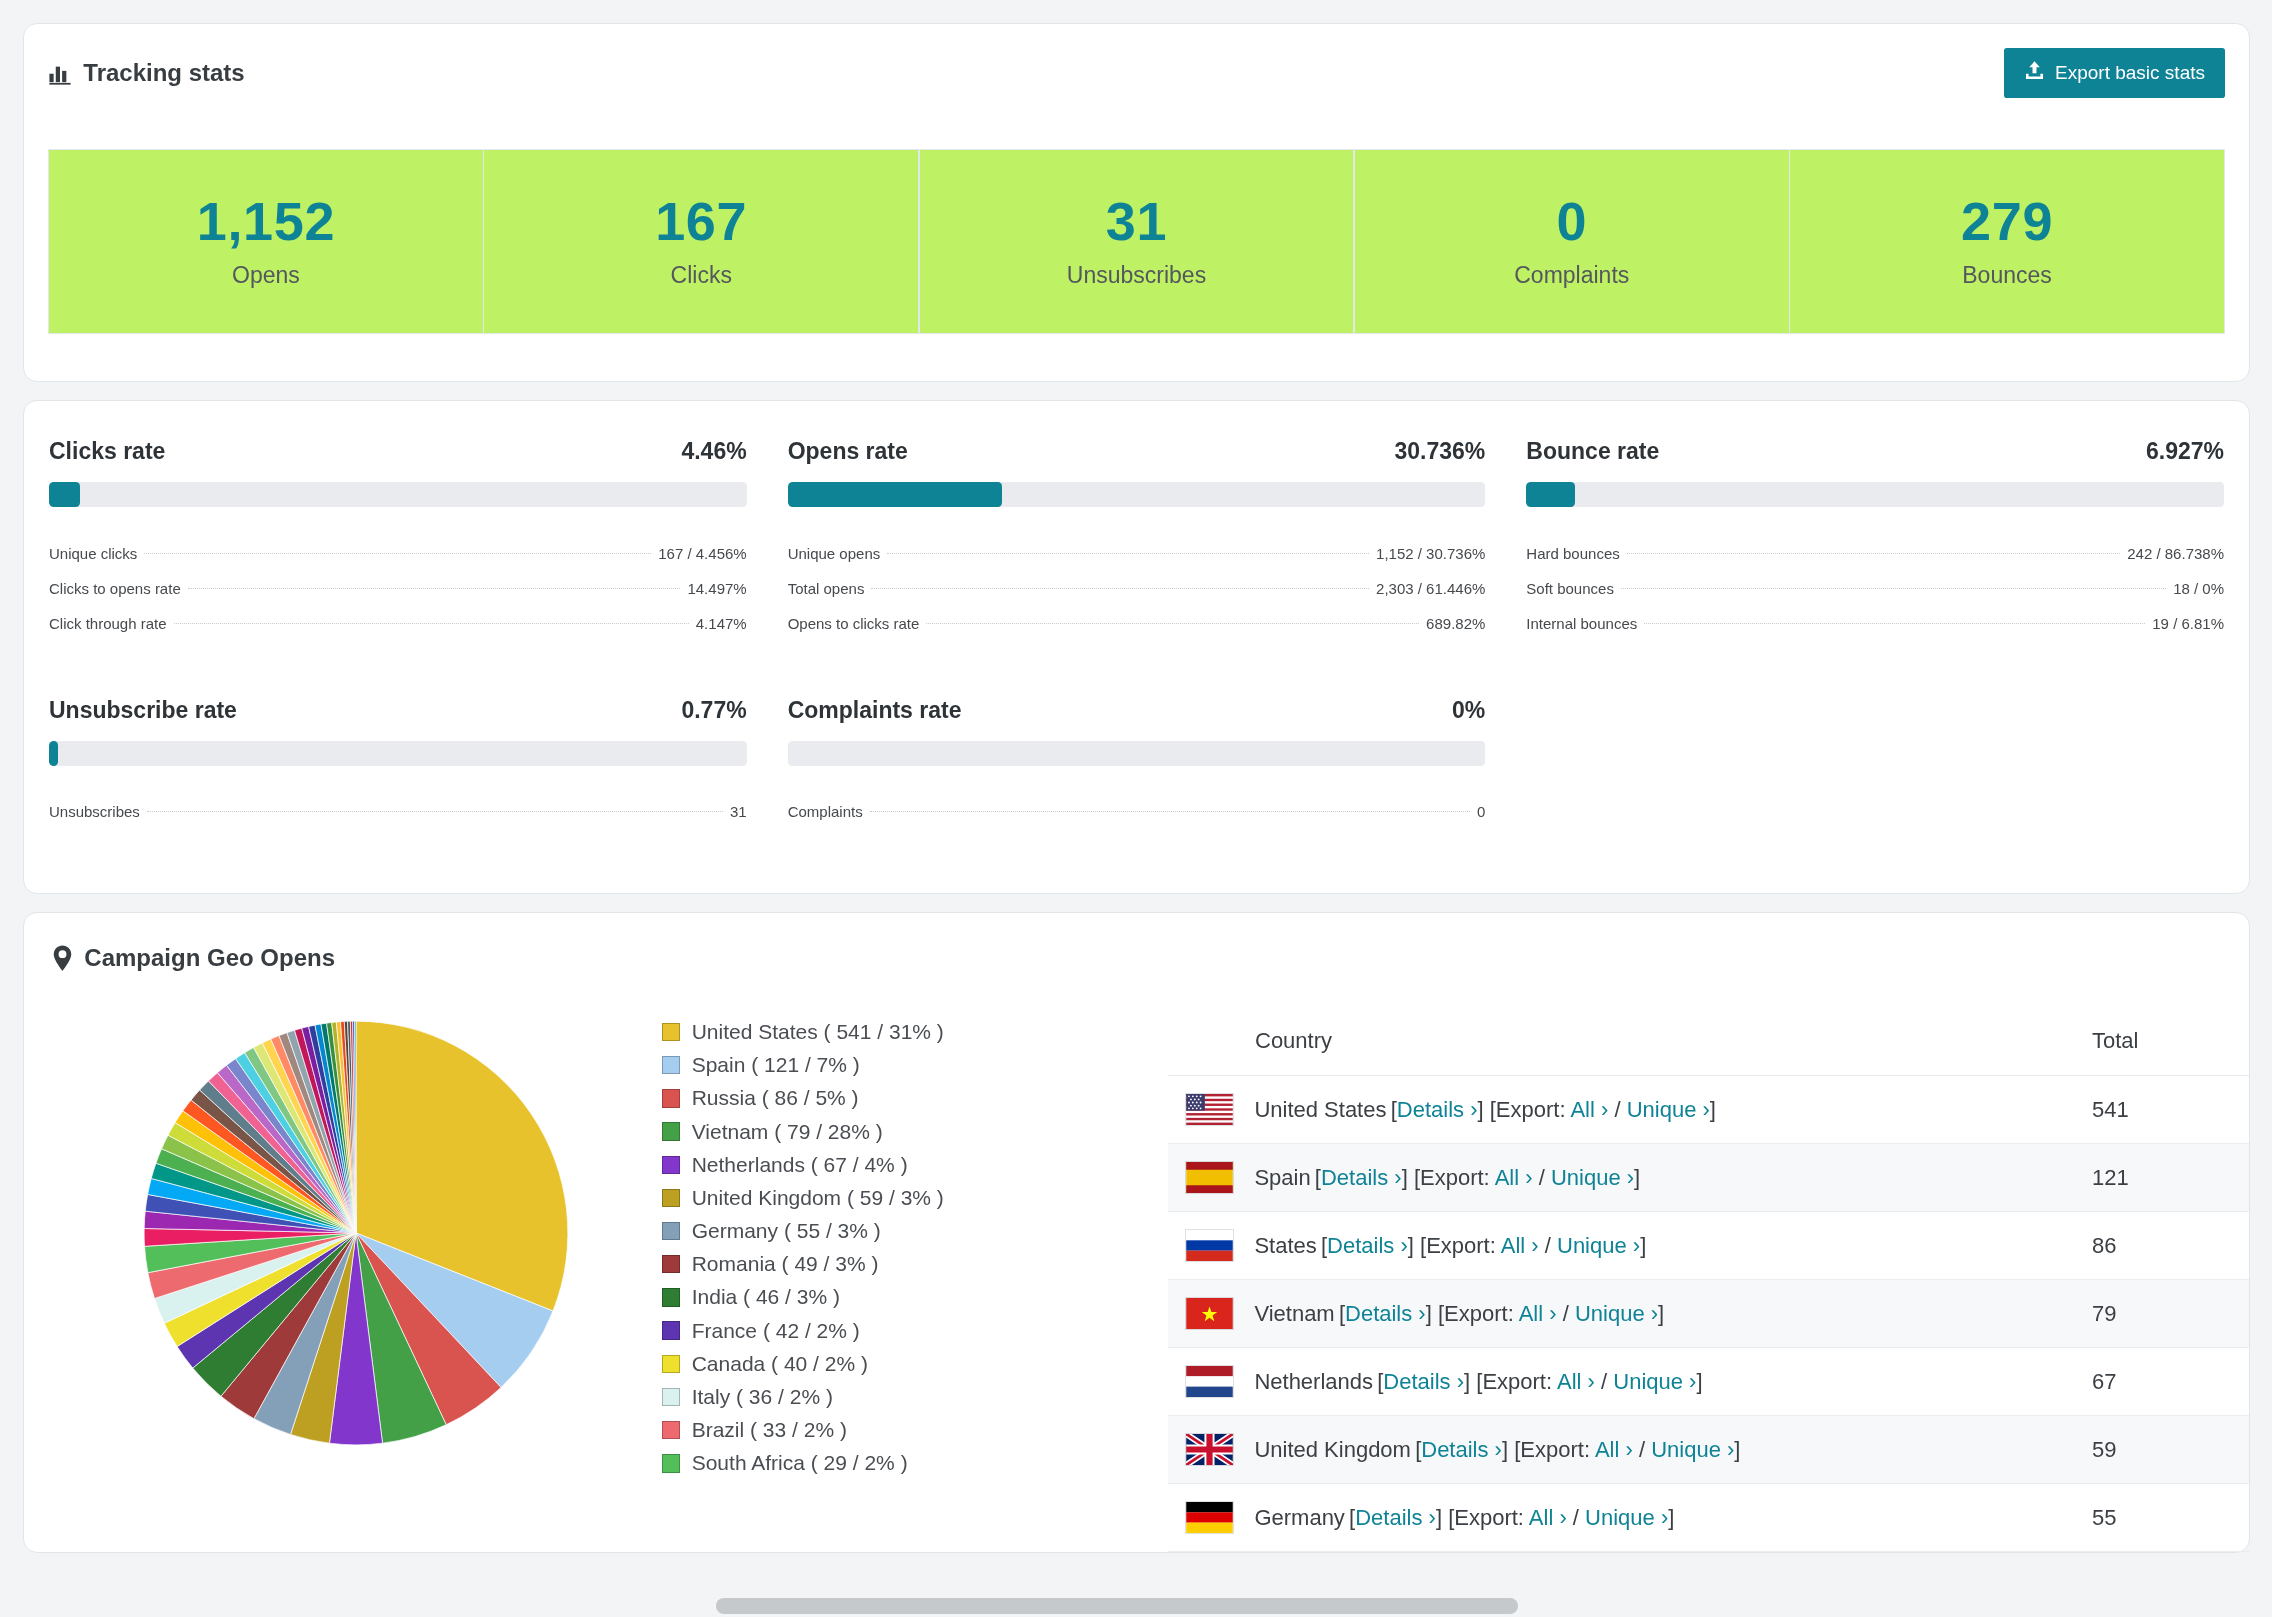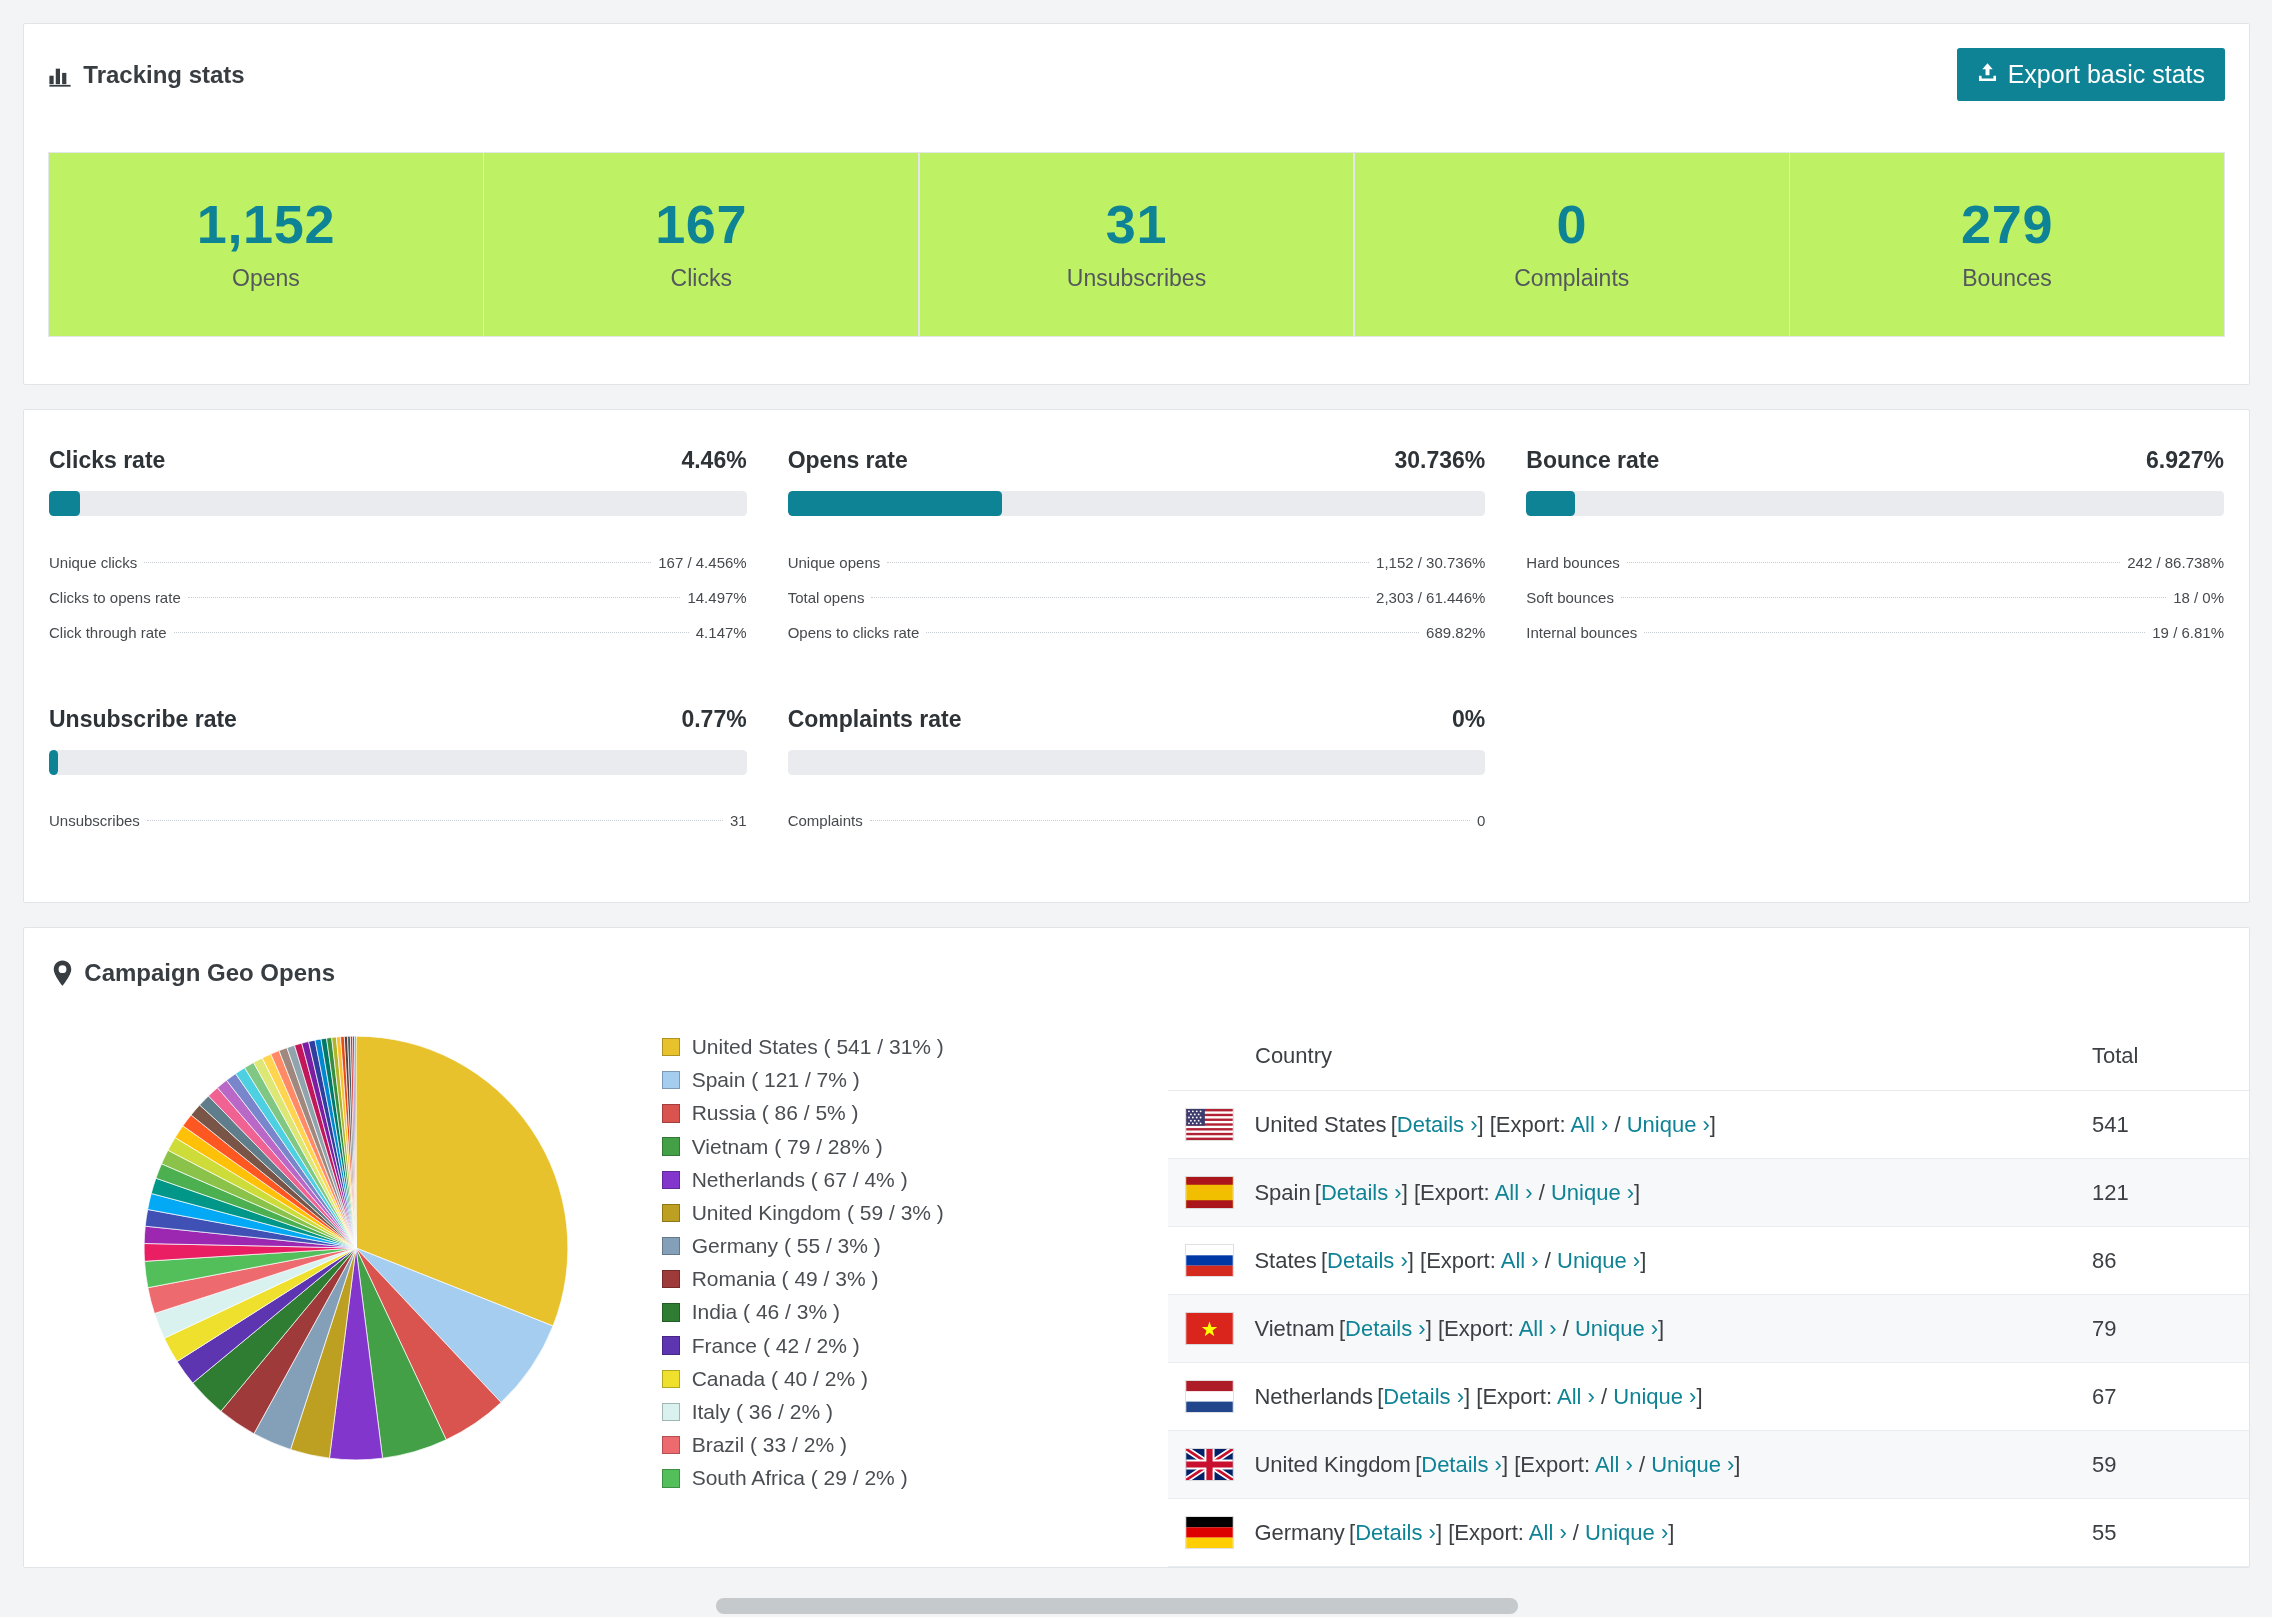--- a/index.html
+++ b/index.html
@@ -6,32 +6,32 @@
   html, body { width: 2273px; height: 1618px; overflow: hidden; }
   body {
     background: #f3f4f5;
     font-family: "Liberation Sans", sans-serif;
     color: #45494e;
     position: relative;
   }
   .card {
     background: #ffffff;
     border: 0.7px solid #e2e5e8;
-    border-radius: 2px;
-    margin: 0 23px 24px 23px;
+    border-radius: 14px;
+    margin: 0 23px 18px 23px;
   }
   
   .card1 { margin-top: 23px; padding: 24px 24px 47px 24px; }
   .card1-header { display: flex; justify-content: space-between; align-items: center; }
   .card-title { display: flex; align-items: center; gap: 11.3px; font-size: 24px; font-weight: 600; color: #383d42; }
   .card-title svg { display: block; }
   .export-btn {
     display: flex; align-items: center; gap: 10px;
     border: none; cursor: pointer;
-    color: #ffffff; font-family: inherit; font-size: 25px; font-weight: 500;
+    color: #ffffff; font-family: inherit; font-size: 19px; font-weight: 500;
     padding: 12px 20px; border-radius: 2.8px;
   }
   .stats-row { display: flex; margin-top: 51px; }
   .stat-box {
     flex: 1; border: 0.7px solid #e4e7ea; margin-left: -0.7px;
     text-align: center; padding: 40px 0 44px 0; background: #bef264;
   }
   .stat-box:first-child { margin-left: 0; }
   .stat-value { font-size: 54px; font-weight: 700; letter-spacing: 0.7px; }
   .stat-label { font-size: 23px; color: #54585d; margin-top: 10px; }

